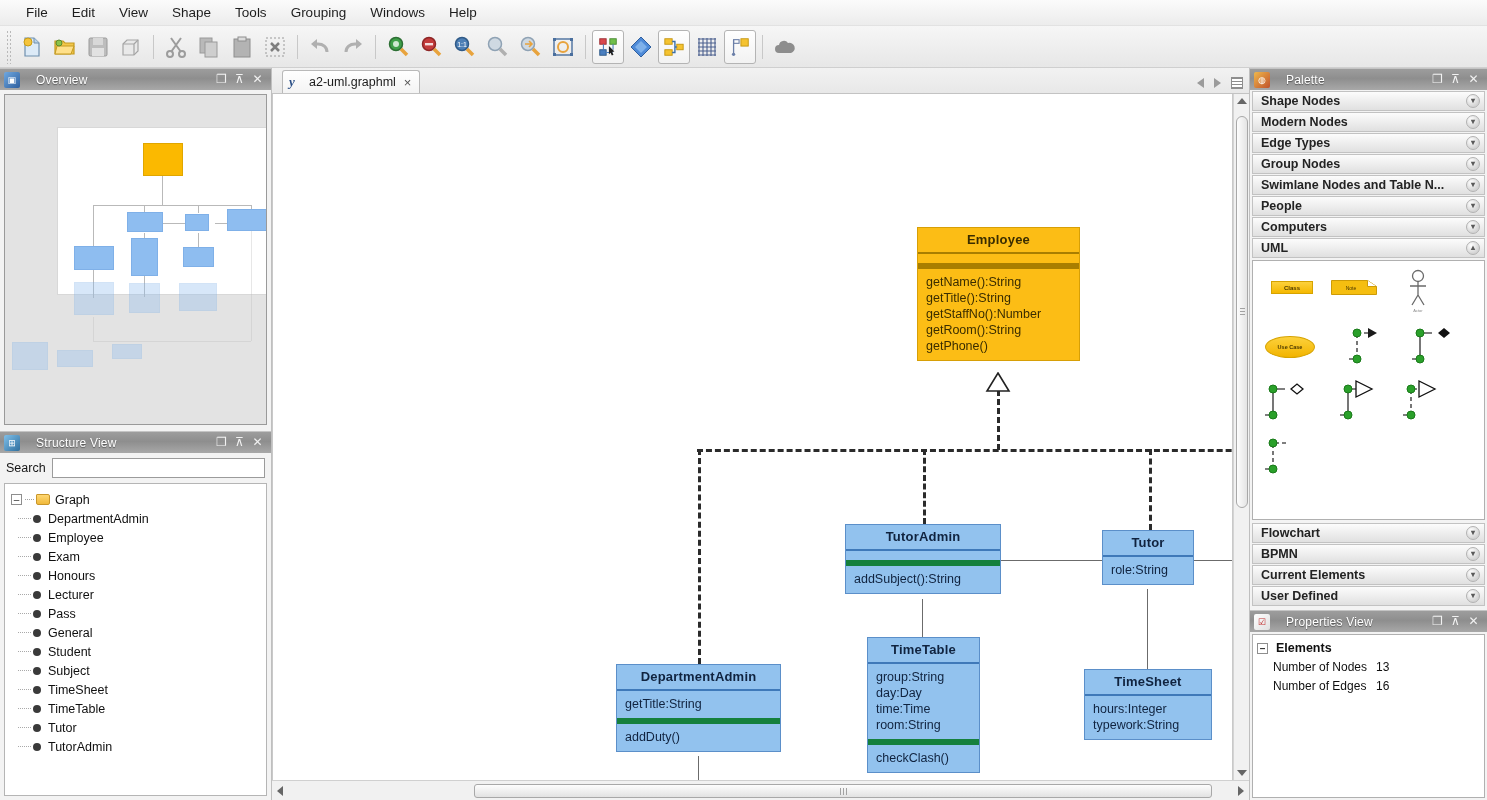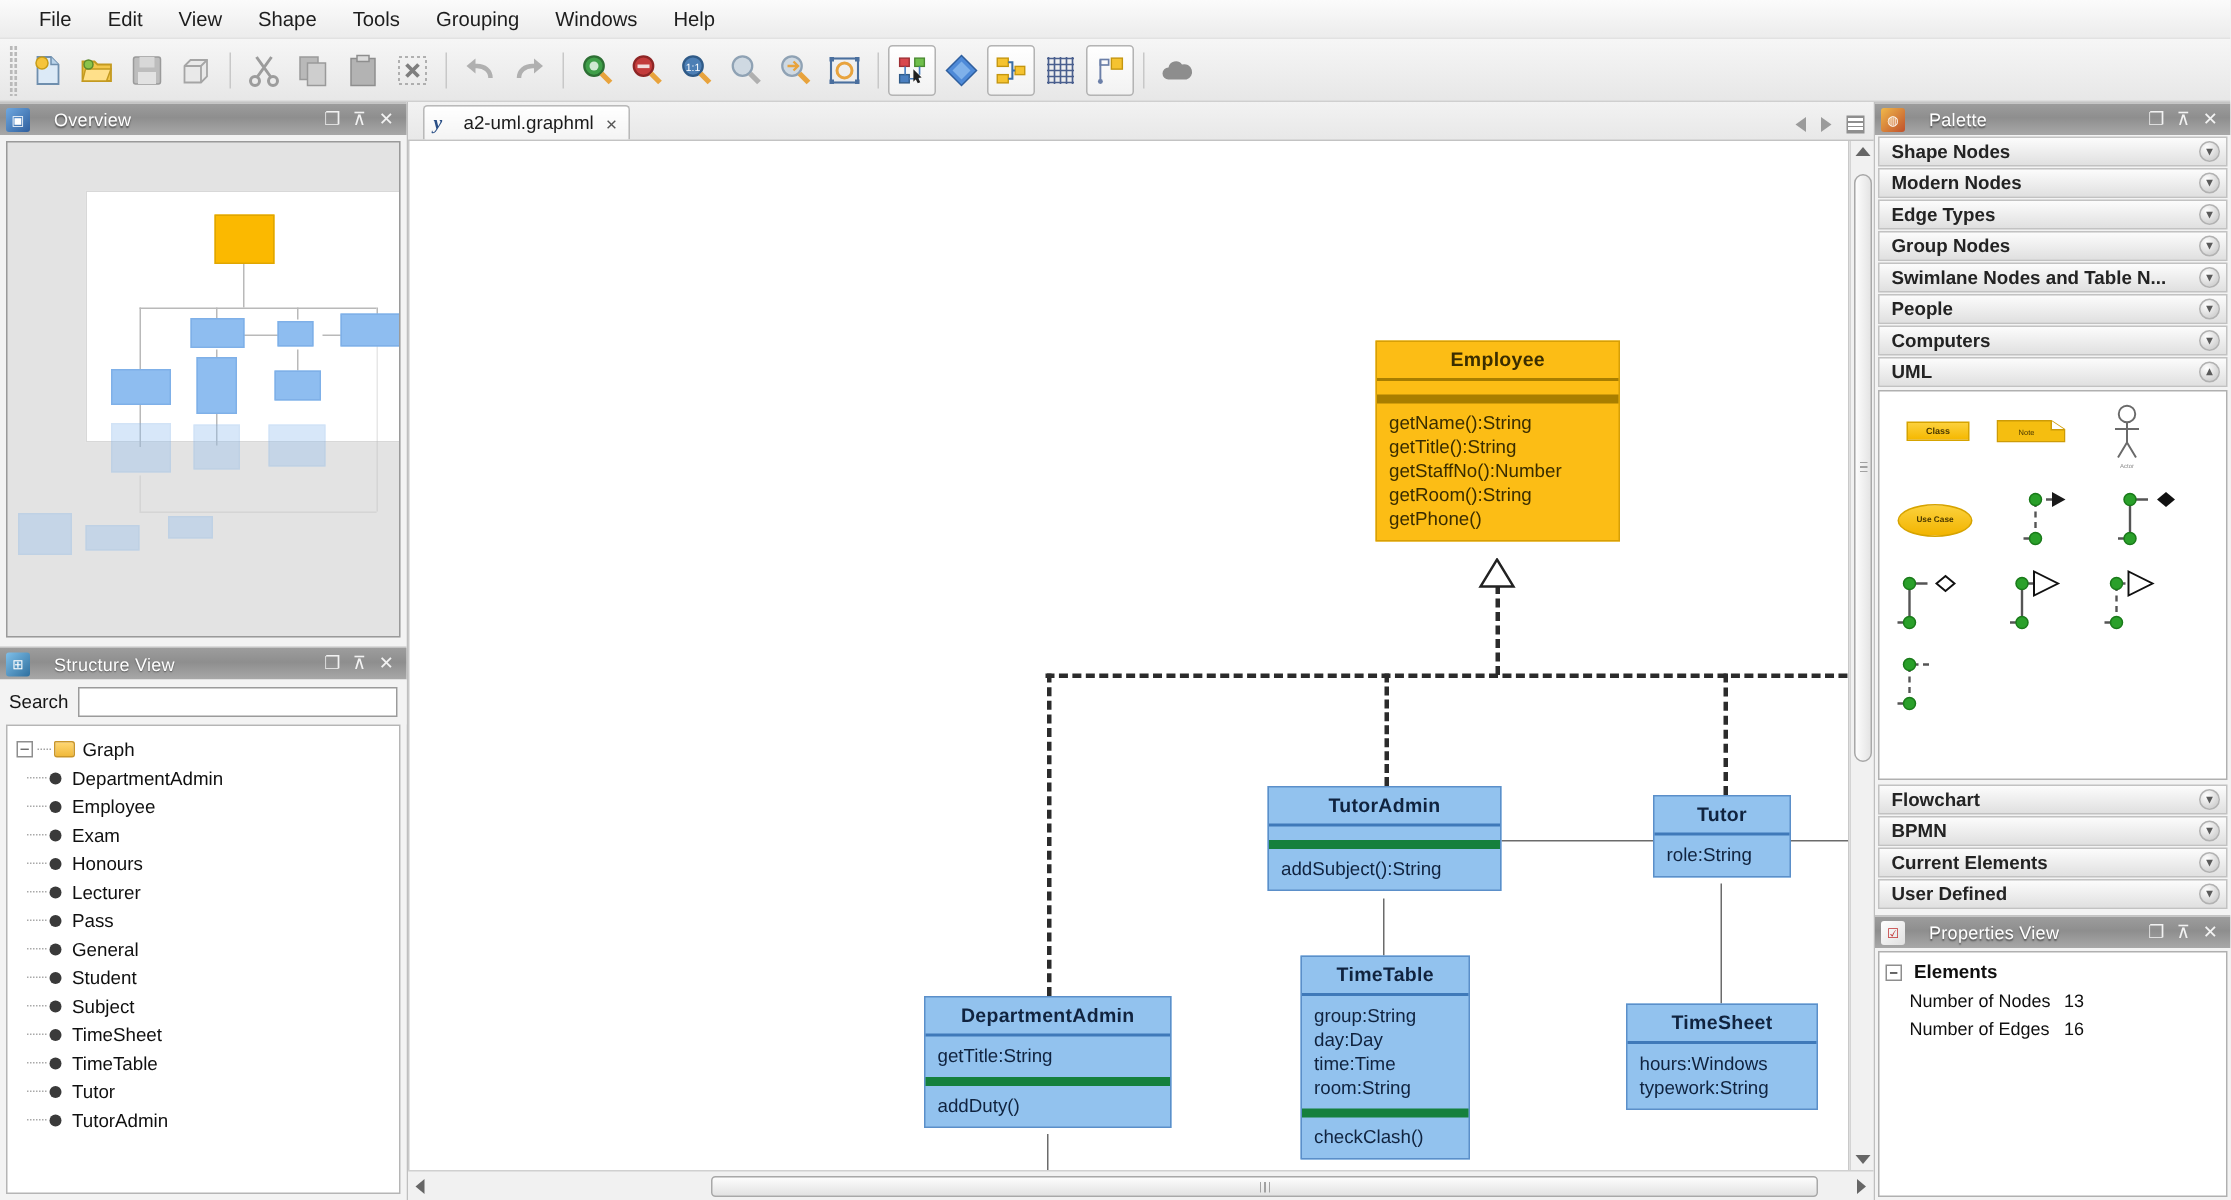--- a/index.html
+++ b/index.html
@@ -788,21 +788,21 @@
               <div>room:String</div>
             </div>
             <div class="sec">
               <div>checkClash()</div>
             </div>
           </div>
 
           <div class="uml" style="left:811px;top:575px;width:128px;">
             <div class="hdr">TimeSheet</div>
             <div class="sec">
-              <div>hours:Windows</div>
+              <div>hours:Integer</div>
               <div>typework:String</div>
             </div>
           </div>
 
         </div>
 
         <div class="vscroll">
           <div class="sb-arrow-up"></div>
           <div class="vthumb">
             <div class="grip"></div>

